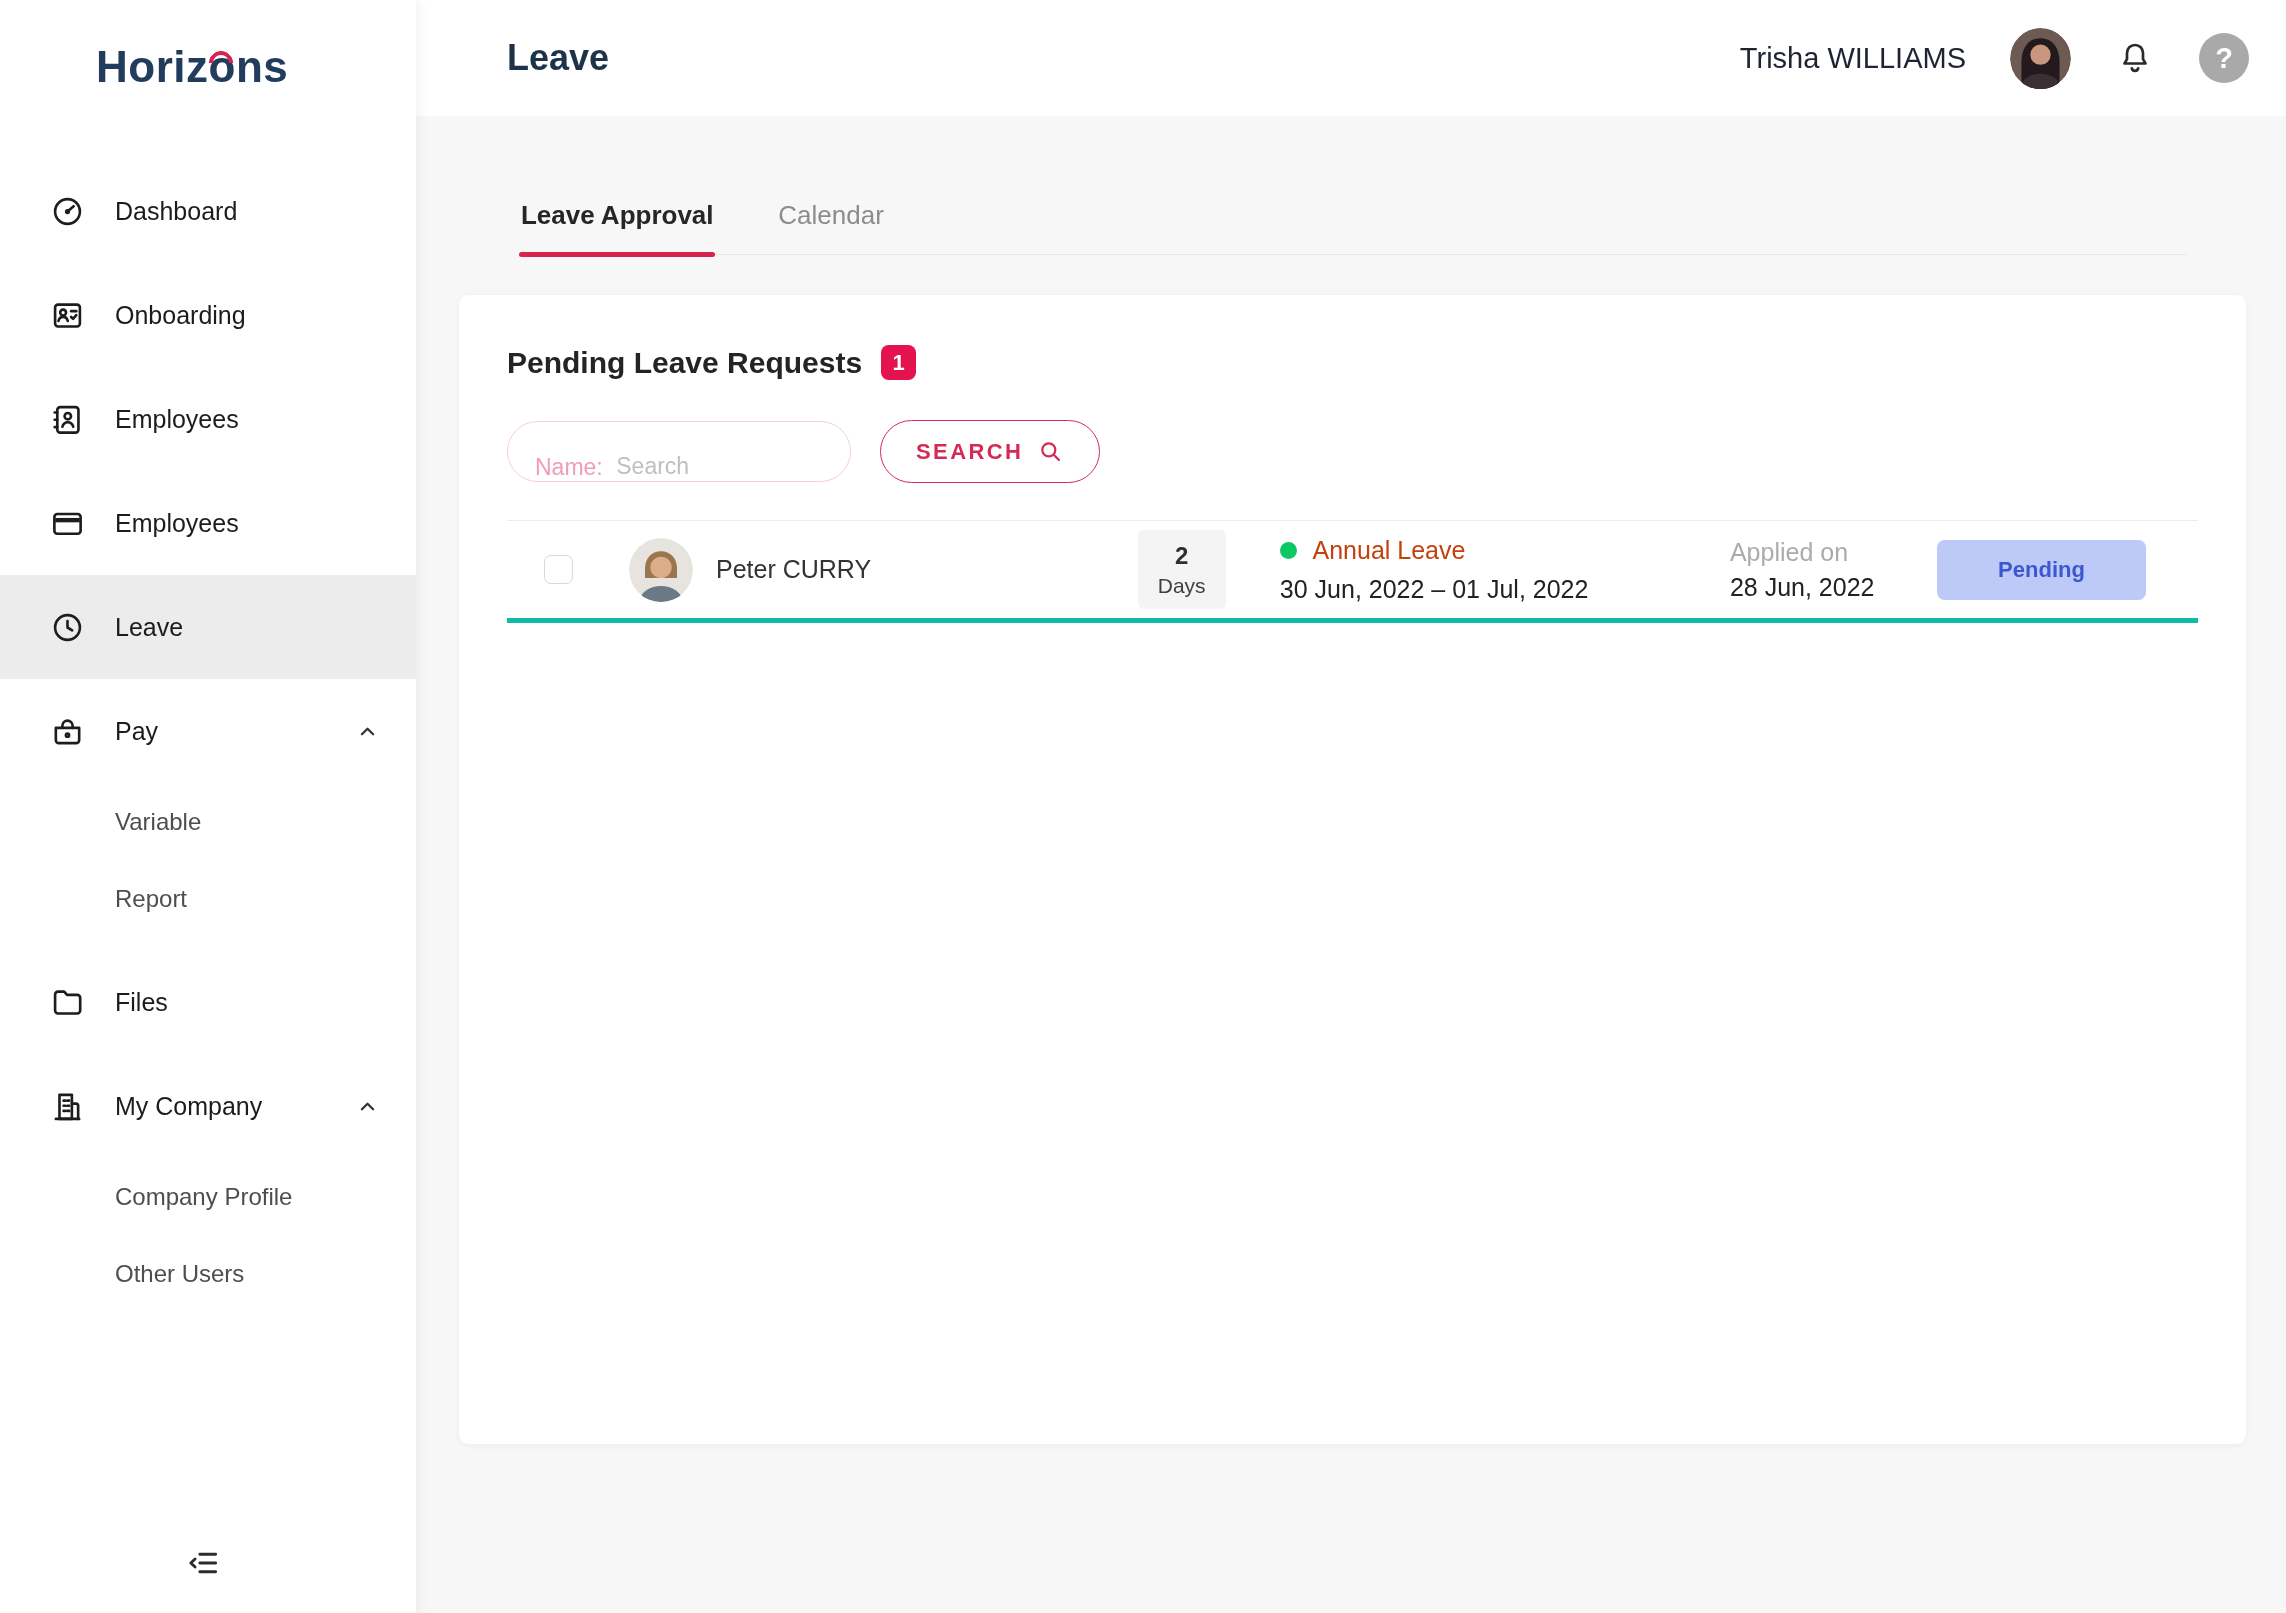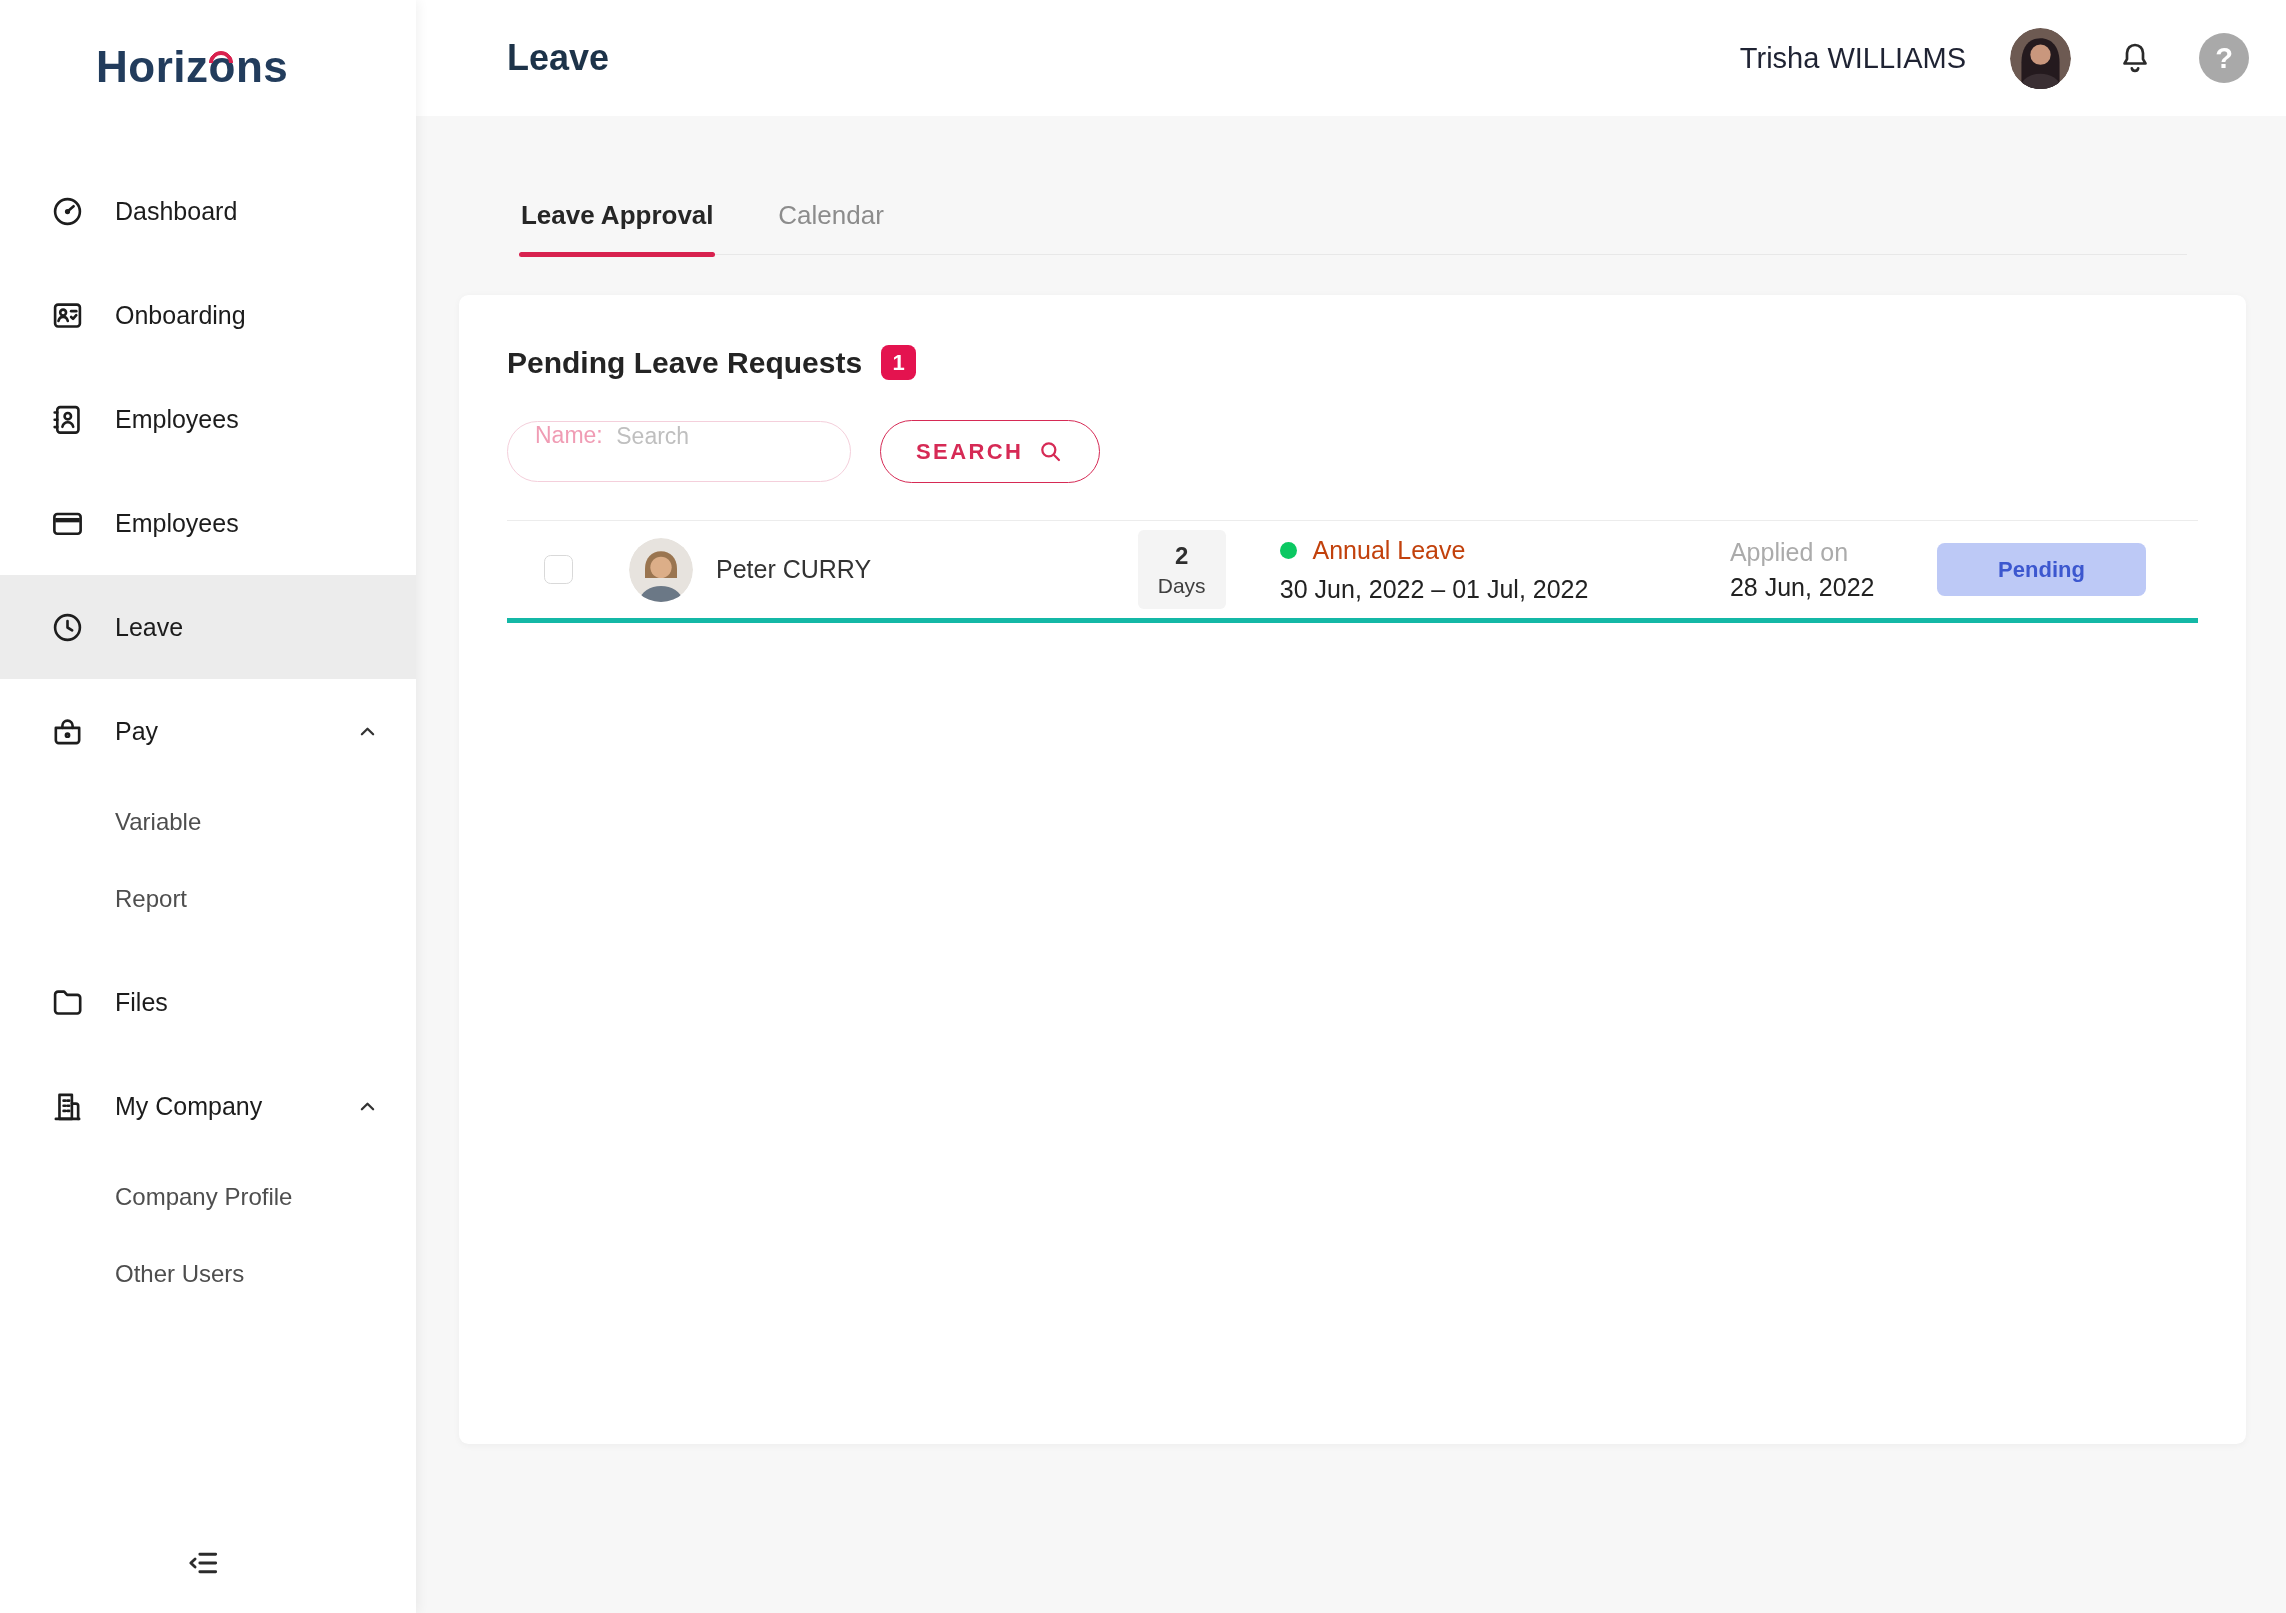--- a/index.html
+++ b/index.html
@@ -84,21 +84,21 @@
   .card-head h2 { margin:0; font-size:30px; font-weight:600; color:#242424; }
   .count-badge {
     min-width:35px; height:35px; padding:0 5.8px; background:#e4134f; color:#fff;
     border-radius:7.7px; display:flex; align-items:center; justify-content:center;
     font-size:22px; font-weight:700;
   }
 
   .search-row { margin-top:40px; display:flex; align-items:center; gap:29px; }
   .search-pill {
     width:344px; height:61px; border:1px solid #f4cfdb; border-radius:31px;
-    display:flex; align-items:flex-start; padding:0 27px; background:#fff;
+    display:flex; align-items:flex-end; padding:0 27px; background:#fff;
   }
   .name-label { font-size:23px; color:#f09cb4; margin-right:11.5px; white-space:nowrap; }
   .search-pill input {
     border:none; outline:none; flex:1; min-width:0; font-size:23px; color:#555;
     font-family:inherit; background:transparent;
   }
   .search-pill input::placeholder { color:#bfbfbf; }
   .search-btn {
     height:63px; padding:0 35px; border:1.9px solid #d62a55; background:#fff;
     color:#d62a55; border-radius:33px; font-size:22px; font-weight:700;
@@ -121,21 +121,21 @@
   .days-unit { font-size:21px; color:#3f3f3f; margin-top:3.8px; }
   .type-block { margin-left:54px; width:423px; }
   .type-line { display:flex; align-items:center; gap:15.4px; }
   .dot { width:17.3px; height:17.3px; border-radius:50%; background:#0bc862; flex:0 0 17.3px; }
   .type-name { font-size:25px; color:#c2410c; }
   .date-range { font-size:25px; color:#222; margin-top:9.6px; }
   .applied-block { width:211px; margin-left:35px; }
   .applied-label { font-size:25px; color:#ababab; }
   .applied-date { font-size:25px; color:#222; margin-top:5.8px; }
   .status-badge {
-    margin-left:auto; margin-right:52px; width:213px; height:53px;
+    margin-left:auto; margin-right:52px; width:213px; height:60px;
     background:#bdc9f6; color:#3c57cf; border-radius:7.7px;
     display:flex; align-items:center; justify-content:center;
     font-size:22px; font-weight:700;
   }
 
   svg.ic { display:block; }
 </style>
 </head>
 <body>
 

